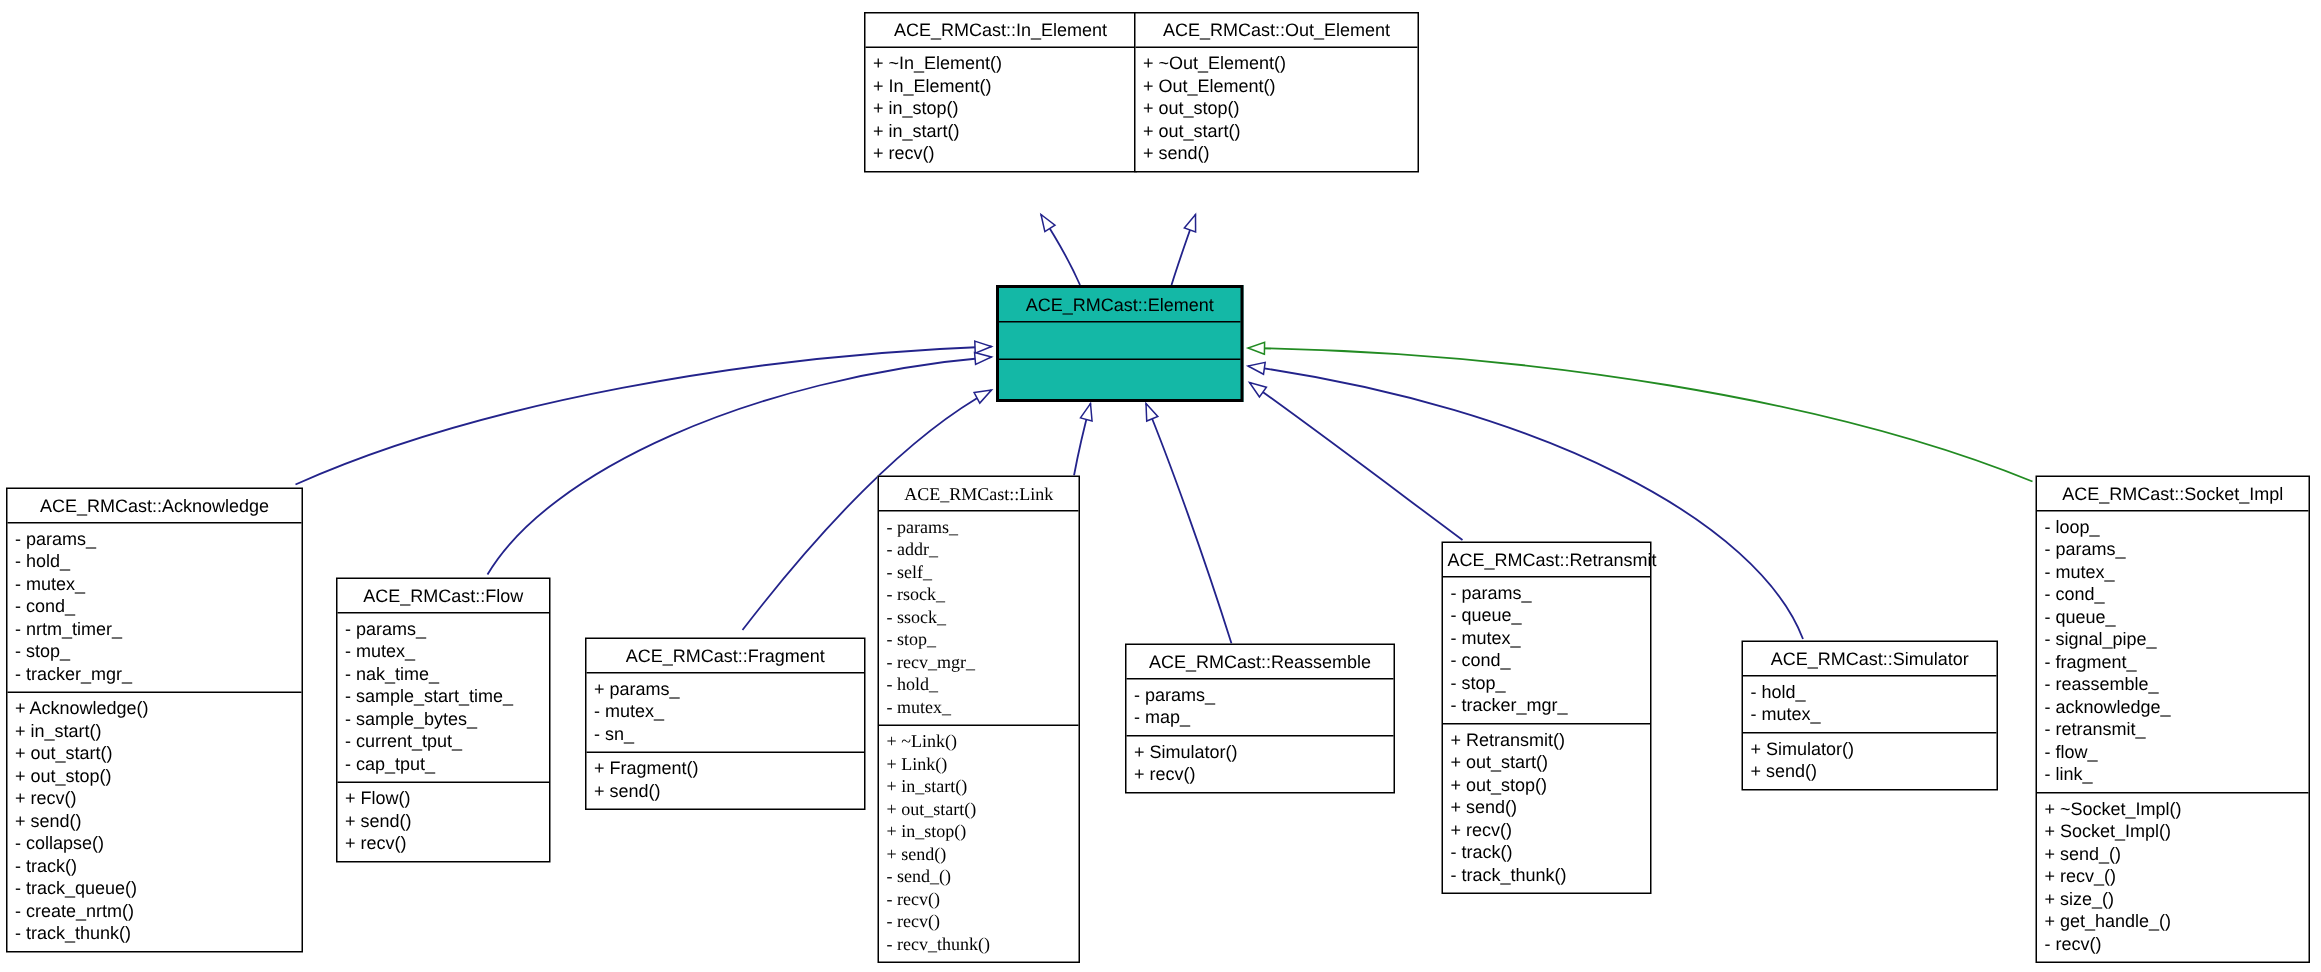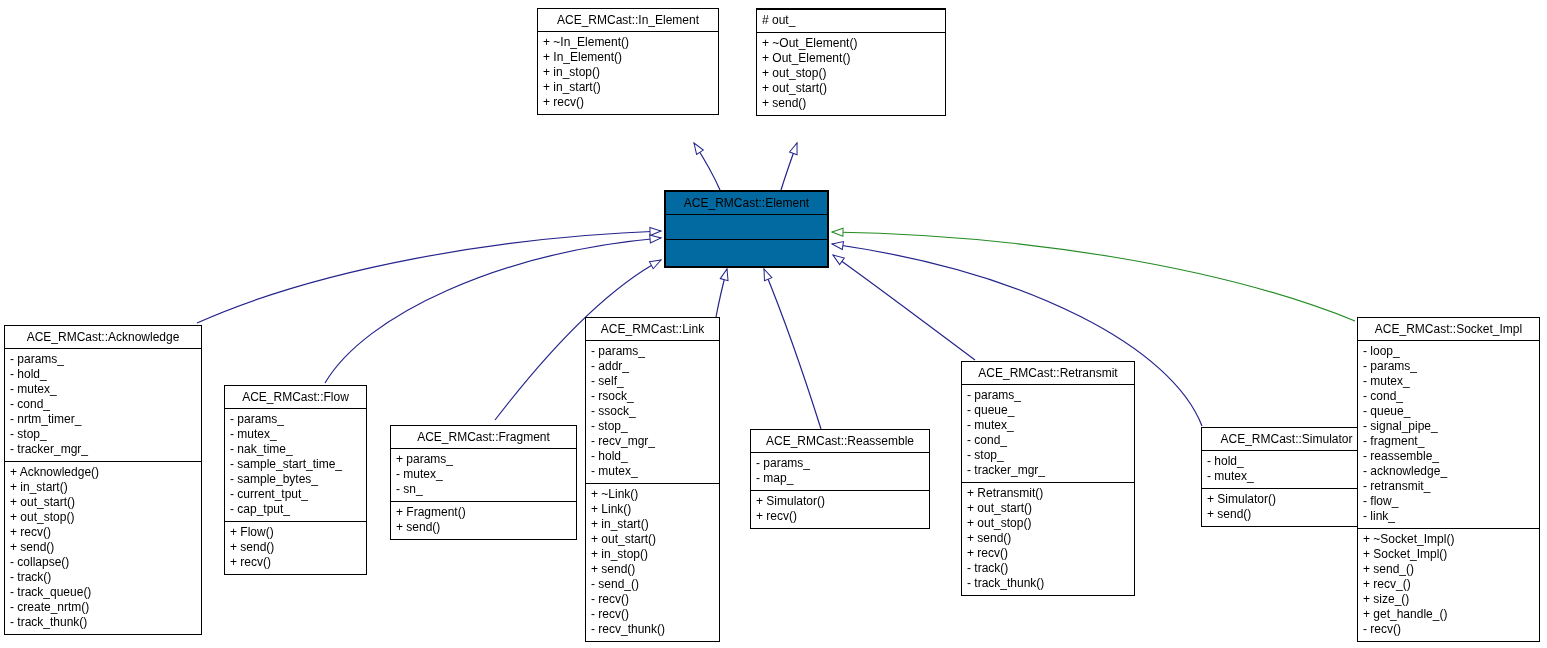--- a/index.html
+++ b/index.html
@@ -24,21 +24,21 @@
     text-align:center;
     padding:4px 3px 3px 3px;
     line-height:15px;
     white-space:nowrap;
   }
   .uml-sec {
     border-top:1px solid #000000;
     padding:3px 5px 4px 5px;
   }
   .uml-row { line-height:15px; white-space:nowrap; }
-  .uml-box.highlight { background:#0369a1; border:2px solid #000000; }
+  .uml-box.highlight { background:#14b8a6; border:2px solid #000000; }
   .uml-box.highlight .uml-sec { border-top:1px solid #000000; }
   .sec-empty-a { height:24px; padding:0; }
   .sec-empty-b { height:26px; padding:0; }
 </style>
 </head>
 <body>
 
 <div id="canvas">
 
   <svg id="edges" viewBox="0 0 1547 648" xmlns="http://www.w3.org/2000/svg">
@@ -56,35 +56,33 @@
     <path d="M197,323 C320,268 500,237 661,231" fill="none" stroke-width="1.2" marker-end="url(#arrow-blue)" stroke="#23238b"></path>
     <path d="M325,383 C365,315 500,252 661,238" fill="none" stroke-width="1.2" marker-end="url(#arrow-blue)" stroke="#23238b"></path>
     <path d="M495,420 C545,355 605,290 661,260" fill="none" stroke-width="1.2" marker-end="url(#arrow-blue)" stroke="#23238b"></path>
     <path d="M716,317 C719,301 723,284 727,269" fill="none" stroke-width="1.2" marker-end="url(#arrow-blue)" stroke="#23238b"></path>
     <path d="M821,429 C803,372 780,308 764,269" fill="none" stroke-width="1.2" marker-end="url(#arrow-blue)" stroke="#23238b"></path>
     <path d="M975,360 C928,325 878,287 833,255" fill="none" stroke-width="1.2" marker-end="url(#arrow-blue)" stroke="#23238b"></path>
     <path d="M1202,426 C1172,348 1030,272 832,244" fill="none" stroke-width="1.2" marker-end="url(#arrow-blue)" stroke="#23238b"></path>
     <path d="M1355,321 C1220,266 1020,235 832,232" fill="none" stroke-width="1.2" marker-end="url(#arrow-green)" stroke="#228b22"></path>
   </svg>
 
-  <div class="uml-box" style="left:537px; top:8px; width:182px;">
+  <div class="uml-box" style="left:576px; top:8px; width:182px;">
     <div class="uml-title">ACE_RMCast::In_Element</div>
     <div class="uml-sec">
         <div class="uml-row">+ ~In_Element()</div>
         <div class="uml-row">+ In_Element()</div>
         <div class="uml-row">+ in_stop()</div>
         <div class="uml-row">+ in_start()</div>
         <div class="uml-row">+ recv()</div>
       </div>
   </div>
 
   <div class="uml-box" style="left:756px; top:8px; width:190px;">
-    <div class="uml-sec">
-        <div class="uml-row"># out_</div>
-      </div>
+    <div class="uml-title">ACE_RMCast::Out_Element</div>
     <div class="uml-sec">
         <div class="uml-row">+ ~Out_Element()</div>
         <div class="uml-row">+ Out_Element()</div>
         <div class="uml-row">+ out_stop()</div>
         <div class="uml-row">+ out_start()</div>
         <div class="uml-row">+ send()</div>
       </div>
   </div>
 
   <div class="uml-box highlight" style="left:664px; top:190px; width:165px;">
@@ -143,21 +141,21 @@
         <div class="uml-row">+ params_</div>
         <div class="uml-row">- mutex_</div>
         <div class="uml-row">- sn_</div>
       </div>
     <div class="uml-sec">
         <div class="uml-row">+ Fragment()</div>
         <div class="uml-row">+ send()</div>
       </div>
   </div>
 
-  <div class="uml-box" style="left:585px; top:317px; width:135px;">
+  <div class="uml-box" style="left:585px; top:317px; width:135px;font-family:Liberation Serif, serif;">
     <div class="uml-title">ACE_RMCast::Link</div>
     <div class="uml-sec">
         <div class="uml-row">- params_</div>
         <div class="uml-row">- addr_</div>
         <div class="uml-row">- self_</div>
         <div class="uml-row">- rsock_</div>
         <div class="uml-row">- ssock_</div>
         <div class="uml-row">- stop_</div>
         <div class="uml-row">- recv_mgr_</div>
         <div class="uml-row">- hold_</div>
@@ -182,42 +180,42 @@
     <div class="uml-sec">
         <div class="uml-row">- params_</div>
         <div class="uml-row">- map_</div>
       </div>
     <div class="uml-sec">
         <div class="uml-row">+ Simulator()</div>
         <div class="uml-row">+ recv()</div>
       </div>
   </div>
 
-  <div class="uml-box" style="left:961px; top:361px; width:174px;">
+  <div class="uml-box" style="left:961px; top:361px; width:140px;">
     <div class="uml-title">ACE_RMCast::Retransmit</div>
     <div class="uml-sec">
         <div class="uml-row">- params_</div>
         <div class="uml-row">- queue_</div>
         <div class="uml-row">- mutex_</div>
         <div class="uml-row">- cond_</div>
         <div class="uml-row">- stop_</div>
         <div class="uml-row">- tracker_mgr_</div>
       </div>
     <div class="uml-sec">
         <div class="uml-row">+ Retransmit()</div>
         <div class="uml-row">+ out_start()</div>
         <div class="uml-row">+ out_stop()</div>
         <div class="uml-row">+ send()</div>
         <div class="uml-row">+ recv()</div>
         <div class="uml-row">- track()</div>
         <div class="uml-row">- track_thunk()</div>
       </div>
   </div>
 
-  <div class="uml-box" style="left:1161px; top:427px; width:171px;margin-left:40px;">
+  <div class="uml-box" style="left:1161px; top:427px; width:171px;">
     <div class="uml-title">ACE_RMCast::Simulator</div>
     <div class="uml-sec">
         <div class="uml-row">- hold_</div>
         <div class="uml-row">- mutex_</div>
       </div>
     <div class="uml-sec">
         <div class="uml-row">+ Simulator()</div>
         <div class="uml-row">+ send()</div>
       </div>
   </div>

